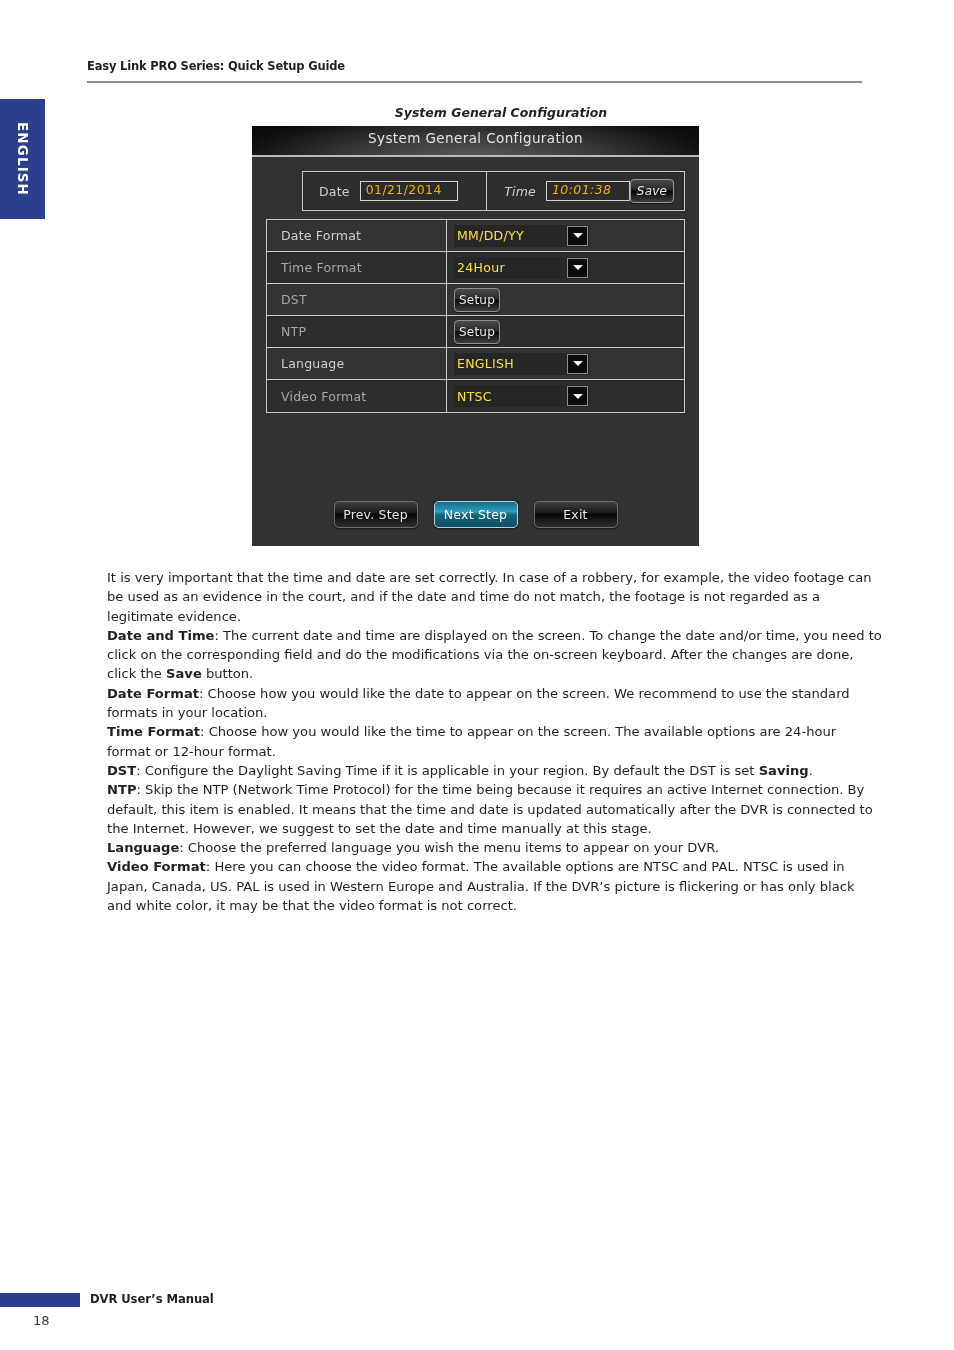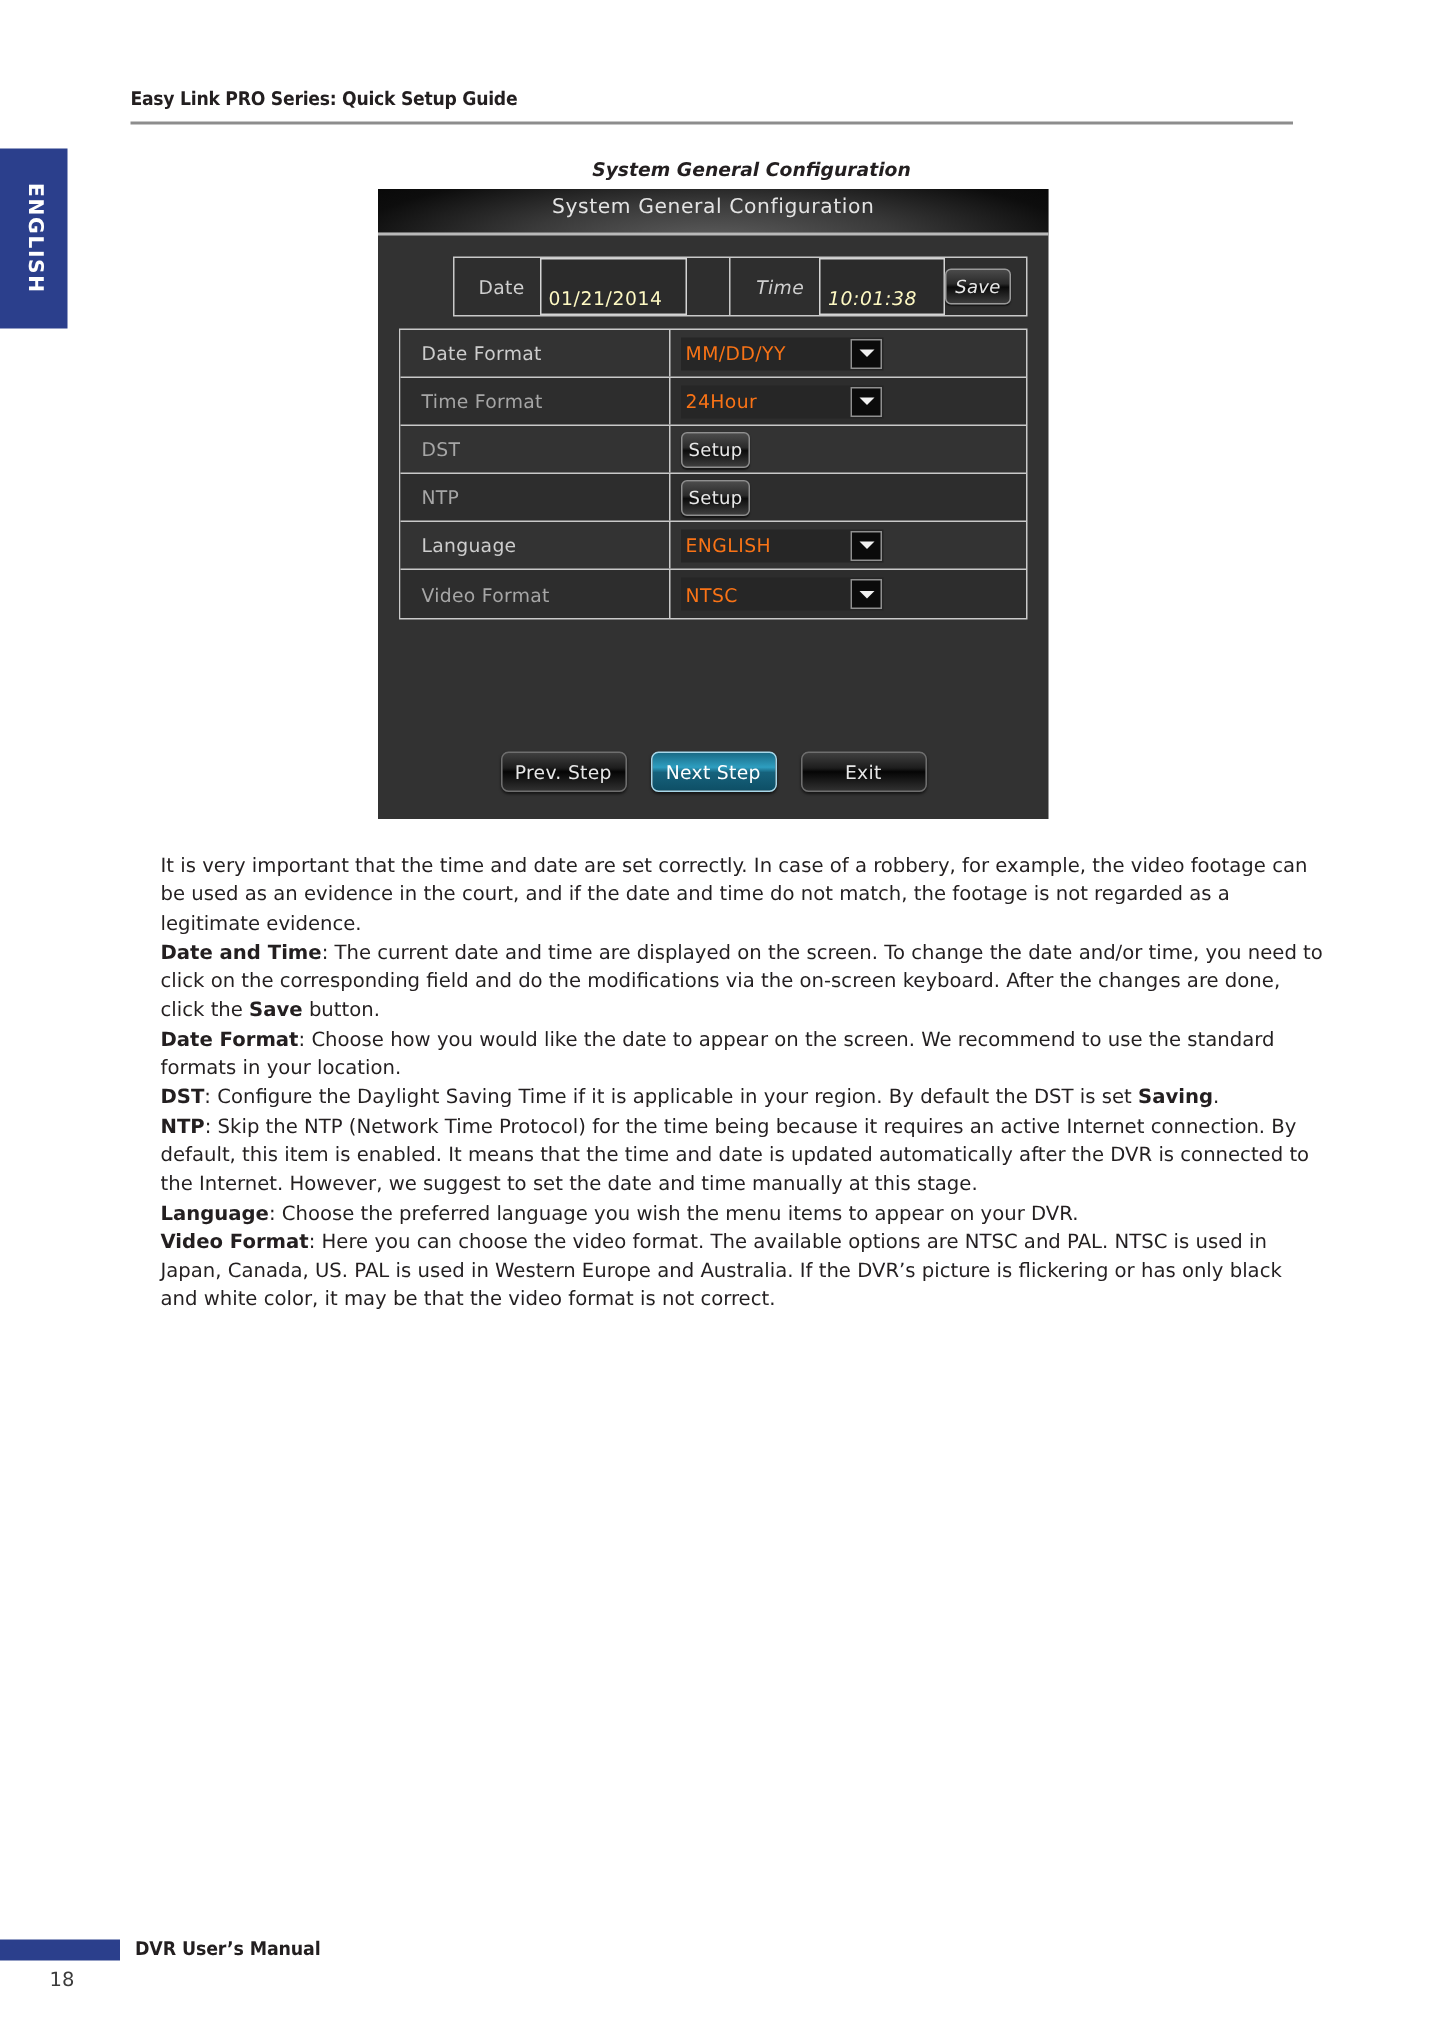--- a/index.html
+++ b/index.html
@@ -138,23 +138,23 @@
   }
   .dt-label {
     color: #cfcfcf;
     font-size: 12.5px;
     margin-right: 10px;
     letter-spacing: 0.2px;
   }
   .dt-field {
     border: 1px solid #d5d5d5;
     background: #2b2b2b;
-    color: #fef9c3;
-    font-size: 12.5px;
-    padding: 20px 5px 3px 5px;
+    color: #eab308;
+    font-size: 12.5px;
+    padding: 2px 5px 3px 5px;
     letter-spacing: 0.4px;
     line-height: 1;
   }
   .dt-field.date-field { width: 86px; }
   .dt-field.time-field { width: 72px; }
 
   .save-btn {
     margin-left: auto;
     width: 42px;
     height: 22px;
@@ -211,21 +211,21 @@
   .dropdown {
     display: flex;
     align-items: center;
     background: #262626;
     height: 22px;
     width: 135px;
     box-sizing: border-box;
   }
   .dropdown-text {
     flex: 1;
-    color: #f97316;
+    color: #fde047;
     font-size: 12.5px;
     padding-left: 3px;
     letter-spacing: 0.3px;
     white-space: nowrap;
   }
   .dropdown-arrow {
     width: 21px;
     height: 20px;
     background: #0b0b0b;
     border: 1px solid #8f8f8f;
@@ -446,20 +446,21 @@
 </div>
 
 <div class="body-copy">
 
   <p>It is very important that the time and date are set correctly. In case of a robbery, for example, the video footage can be used as an evidence in the court, and if the date and time do not match, the footage is not regarded as a legitimate evidence.</p>
 
   <p><b>Date and Time</b><span>: The current date and time are displayed on the screen. To change the date and/or time, you need to click on the corresponding field and do the modifications via the on-screen keyboard. After the changes are done, click the </span><b>Save</b><span> button.</span></p>
 
   <p><b>Date Format</b><span>: Choose how you would like the date to appear on the screen. We recommend to use the standard formats in your location.</span></p>
 
+  <p><b>Time Format</b><span>: Choose how you would like the time to appear on the screen. The available options are 24-hour format or 12-hour format.</span></p>
 
   <p><b>DST</b><span>: Configure the Daylight Saving Time if it is applicable in your region. By default the DST is set </span><b>Saving</b><span>.</span></p>
 
   <p><b>NTP</b><span>: Skip the NTP (Network Time Protocol) for the time being because it requires an active Internet connection. By default, this item is enabled. It means that the time and date is updated automatically after the DVR is connected to the Internet. However, we suggest to set the date and time manually at this stage.</span></p>
 
   <p><b>Language</b><span>: Choose the preferred language you wish the menu items to appear on your DVR.</span></p>
 
   <p><b>Video Format</b><span>: Here you can choose the video format. The available options are NTSC and PAL. NTSC is used in Japan, Canada, US. PAL is used in Western Europe and Australia. If the DVR’s picture is flickering or has only black and white color, it may be that the video format is not correct.</span></p>
 
 

